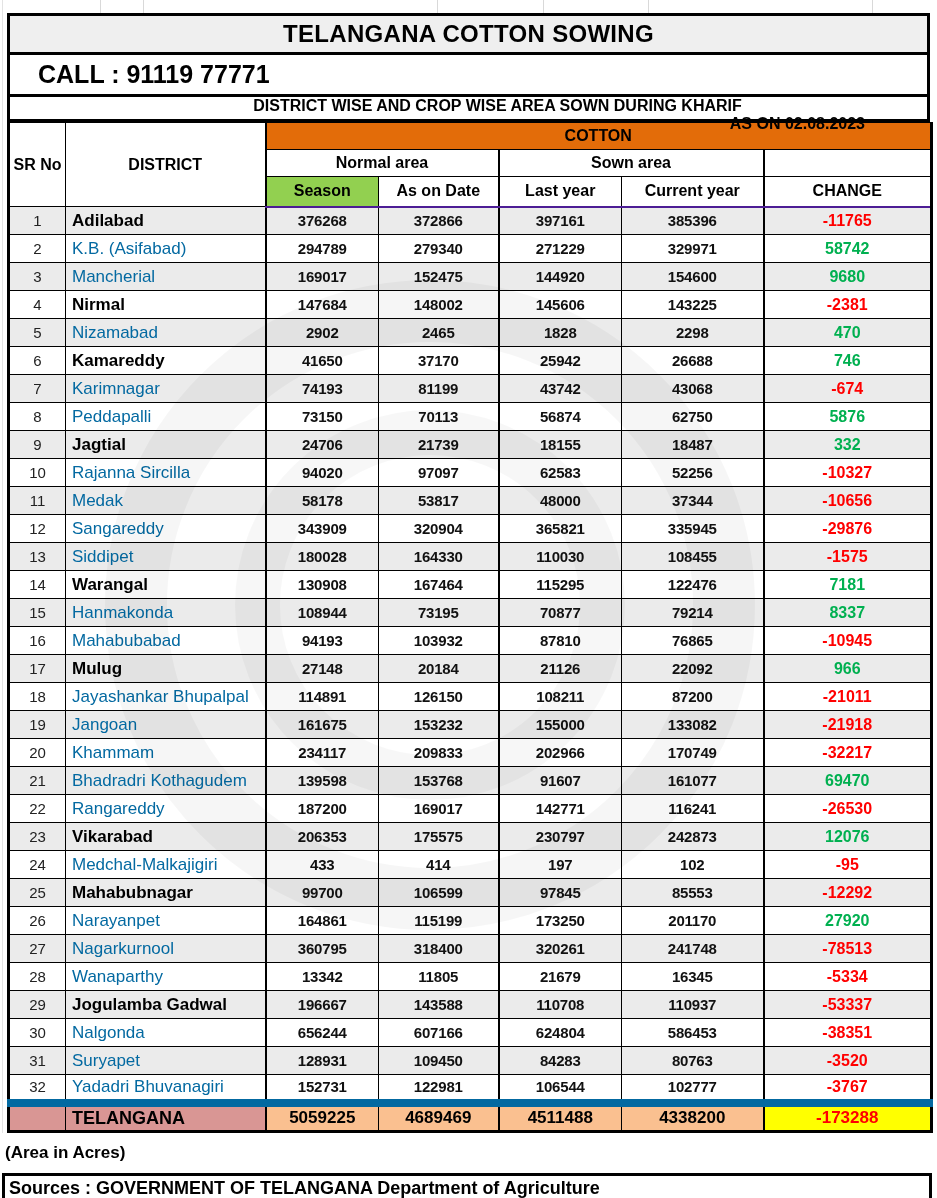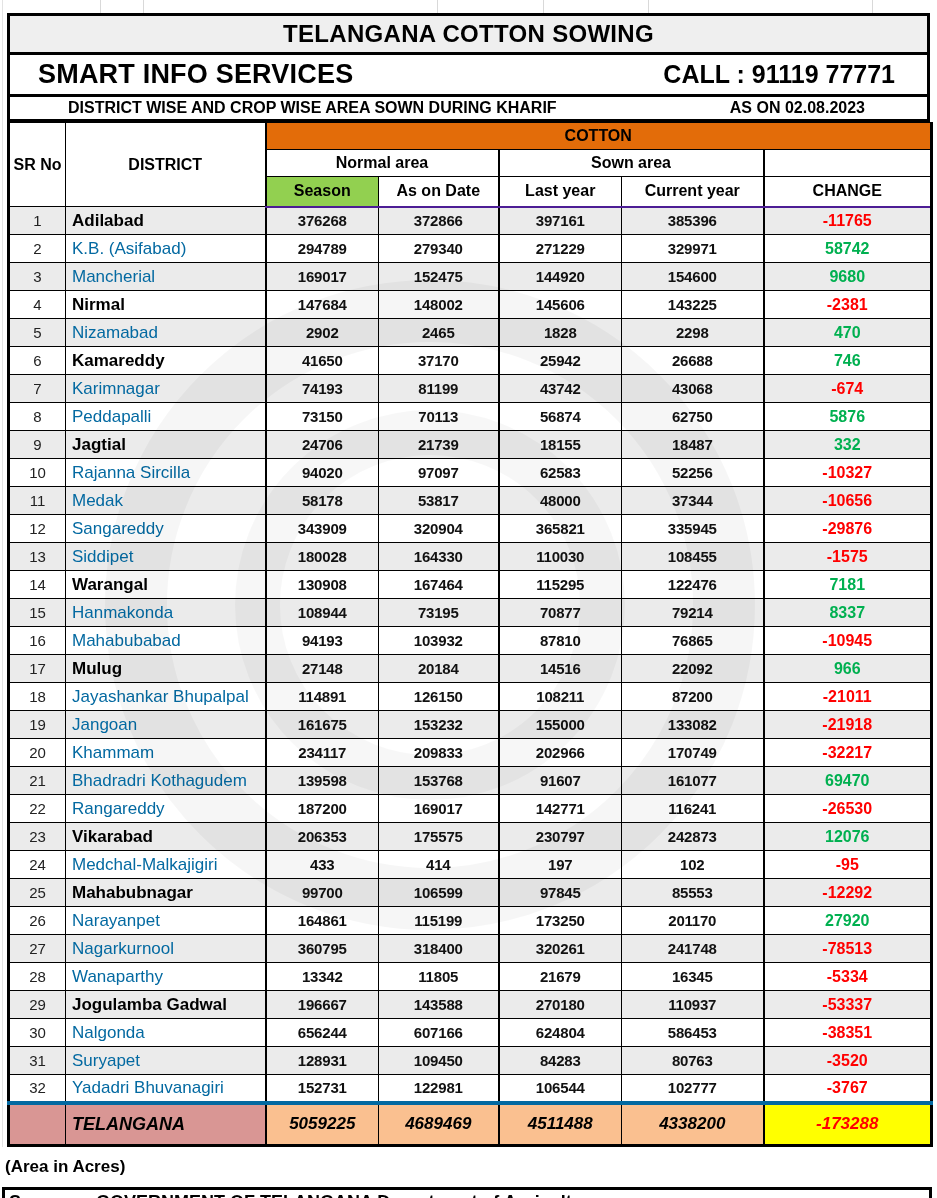--- a/index.html
+++ b/index.html
@@ -18,21 +18,21 @@
                display:flex; align-items:center; justify-content:center;
                font-weight:bold; font-size:24px; letter-spacing:.3px; }
 
   .info-row { height:42px; background:#fff; border:3px solid #000; border-top:none;
               display:flex; align-items:center; justify-content:space-between;
               padding:0 32px 0 28px; font-weight:bold; }
   .brand { font-size:27px; letter-spacing:.2px; }
   .call  { font-size:25px; }
 
   .sub-row { height:25px; background:#fff; border:3px solid #000; border-top:none;
-             display:flex; align-items:center; font-weight:bold; font-size:16px; }
+             display:flex; align-items:center; font-weight:bold; font-size:16px;flex-direction:column; }
   .sub-title { margin-left:58px; }
   .as-on { margin-left:auto; margin-right:62px; }
 
   table.main { width:923px; border-collapse:collapse; table-layout:fixed;
                border:3px solid #000; border-top:none; background:#fff; }
   th, td { border:1px solid #000; overflow:hidden; white-space:nowrap; }
 
   thead th { font-weight:bold; background:#fff; }
   tr.r-a th { height:27px; font-size:16px; }
   th.c-cotton { background:#e36c09; font-size:17px; }
@@ -52,22 +52,22 @@
   tbody td { height:28px; text-align:center; font-size:15px; color:#111; }
   tbody tr.stripe { background:#ebebeb; }
   td.sr { font-size:15px; color:#222; }
   td.district { text-align:left; padding-left:6px; font-size:17px; color:#0369a1; }
   td.district.bold { font-weight:bold; color:#000; }
   td.num { font-weight:bold; letter-spacing:-.2px; }
   td.chg { font-weight:bold; font-size:16px; }
   td.chg.down { color:#ff0000; }
   td.chg.up   { color:#00b050;margin-left:23px; }
 
-  tfoot td { height:43px; font-weight:bold; font-size:17px; text-align:center;
-             border-top:4px solid #0369a1;font-style:italic; }
+  tfoot td { height:29px; font-weight:bold; font-size:17px; text-align:center;
+             border-top:8px solid #0369a1; }
   tfoot td.rose  { background:#d99694; }
   tfoot td.peach { background:#fac090; }
   tfoot td.yellow{ background:#ffff00; color:#ff0000; }
   tfoot td.label { text-align:left; padding-left:6px; font-size:18px; }
 
   .area-note { height:40px; background:#fff; display:flex; align-items:center;
                font-weight:bold; font-size:17px; padding-left:3px;
                margin-left:-5px; width:930px; }
   .sources { height:31px; background:#fff; display:flex; align-items:center;
              font-weight:bold; font-size:18px; padding-left:4px;
@@ -95,21 +95,20 @@
 <div class="gline bot" style="left:650px"></div>
 <div class="gline bot" style="left:757px"></div>
 <div class="gline bot" style="left:867px"></div>
 <div class="gline left-edge"></div>
 
 <div class="doc">
 
   <div class="title-bar">TELANGANA COTTON SOWING</div>
 
   <div class="info-row">
-    <div class="brand">SMART INFO SERVICES</div>
     <div class="call">CALL : 91119 77771</div>
   </div>
 
   <div class="sub-row">
     <div class="sub-title">DISTRICT WISE AND CROP WISE AREA SOWN DURING KHARIF</div>
     <div class="as-on">AS ON 02.08.2023</div>
   </div>
 
   <table class="main">
     <colgroup>
@@ -283,21 +282,21 @@
           <td class="num">103932</td>
           <td class="num">87810</td>
           <td class="num">76865</td>
           <td class="chg down">-10945</td>
         </tr>
         <tr class="stripe">
           <td class="sr">17</td>
           <td class="district bold">Mulug</td>
           <td class="num">27148</td>
           <td class="num">20184</td>
-          <td class="num">14516</td>
+          <td class="num">21126</td>
           <td class="num">22092</td>
           <td class="chg up">966</td>
         </tr>
         <tr>
           <td class="sr">18</td>
           <td class="district">Jayashankar Bhupalpal</td>
           <td class="num">114891</td>
           <td class="num">126150</td>
           <td class="num">108211</td>
           <td class="num">87200</td>
@@ -391,21 +390,21 @@
           <td class="num">11805</td>
           <td class="num">21679</td>
           <td class="num">16345</td>
           <td class="chg down">-5334</td>
         </tr>
         <tr class="stripe">
           <td class="sr">29</td>
           <td class="district bold">Jogulamba Gadwal</td>
           <td class="num">196667</td>
           <td class="num">143588</td>
-          <td class="num">270180</td>
+          <td class="num">110708</td>
           <td class="num">110937</td>
           <td class="chg down">-53337</td>
         </tr>
         <tr>
           <td class="sr">30</td>
           <td class="district">Nalgonda</td>
           <td class="num">656244</td>
           <td class="num">607166</td>
           <td class="num">624804</td>
           <td class="num">586453</td>

